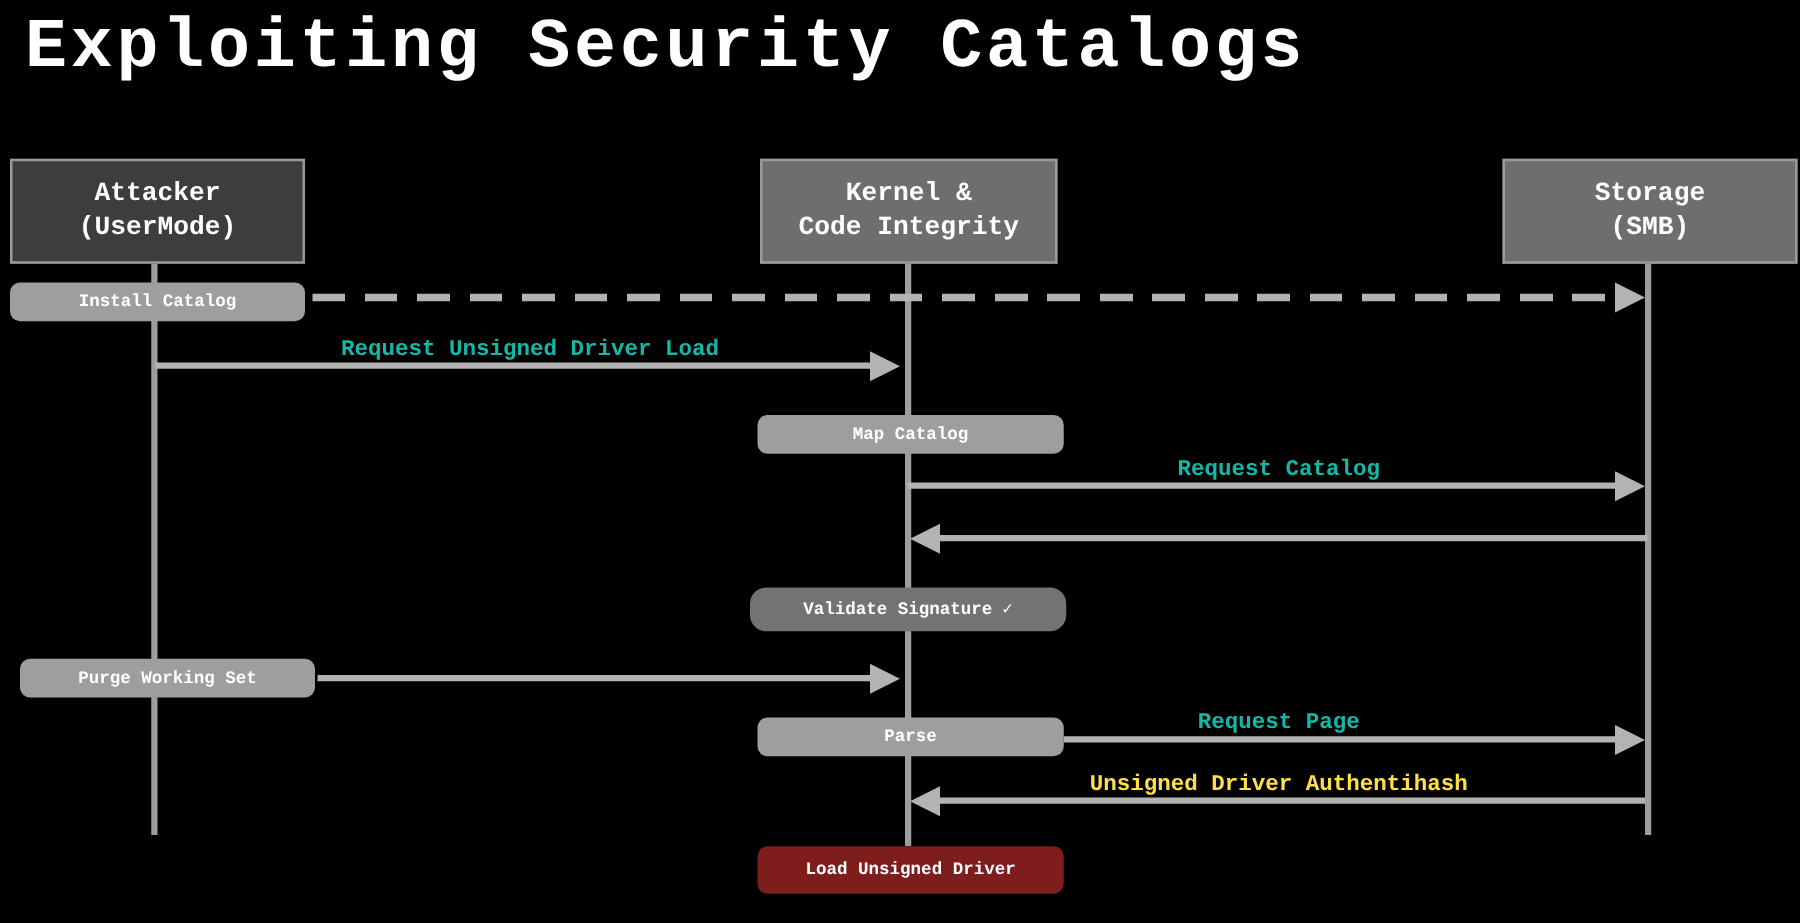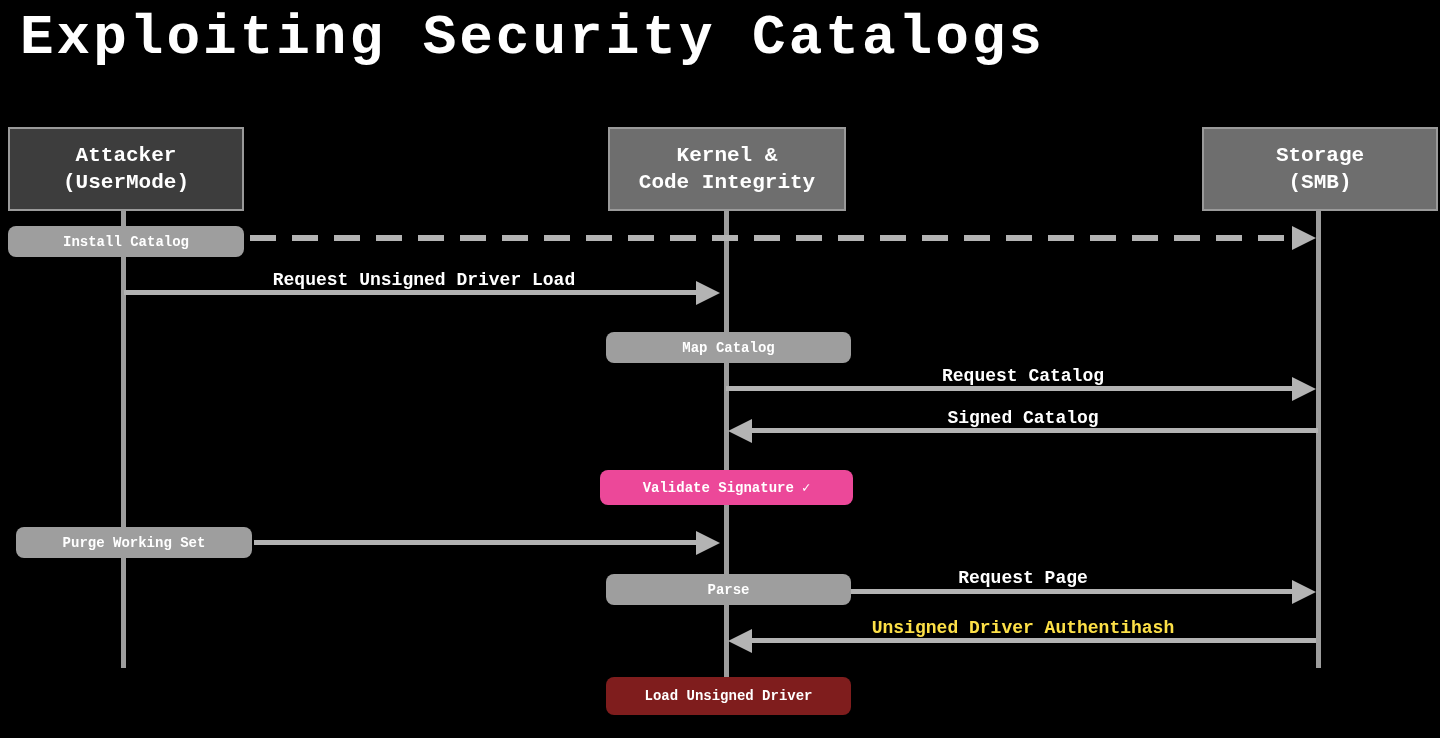--- a/index.html
+++ b/index.html
@@ -27,25 +27,25 @@
   .actor-dark { background:#3d3d3d; }
   .actor-gray { background:#6e6e6e; }
   .lifeline { position:absolute; width:5px; background:#9d9d9d; }
   .msgbox {
     position:absolute;
     background:#9e9e9e; border-radius:8px;
     display:flex; align-items:center; justify-content:center;
     font-size:14px; font-weight:bold; color:#ffffff;
     white-space:nowrap;
   }
-  .msgbox.green { background:#ec4899; }
+  .msgbox.green { background:#737373;border-radius:13px; }
   .msgbox.red { background:#7f1d1d; }
   .mlabel {
     position:absolute; text-align:center;
-    font-size:18px; font-weight:bold; color:#ffffff;
+    font-size:18px; font-weight:bold; color:#14b8a6;
     white-space:nowrap;
   }
   .mlabel.red { color:#fde047; }
   .aline { position:absolute; height:5px; background:#b3b3b3; }
   .aline-dashed {
     position:absolute; height:6px;
     background:repeating-linear-gradient(to right,#b3b3b3 0 26px,transparent 26px 42px);
   }
   .ah-right {
     position:absolute; width:0; height:0;
@@ -90,21 +90,20 @@
   <div class="mlabel" style="left:124px; top:270px; width:600px;">Request Unsigned Driver Load</div>
   <div class="aline" style="left:124px; top:290px; width:572px;"></div>
   <div class="ah-right" style="left:696px; top:281px;"></div>
 
   <div class="msgbox" style="left:606px; top:332px; width:245px; height:31px;">Map Catalog</div>
 
   <div class="mlabel" style="left:730px; top:366px; width:586px;">Request Catalog</div>
   <div class="aline" style="left:726px; top:386px; width:566px;"></div>
   <div class="ah-right" style="left:1292px; top:377px;"></div>
 
-  <div class="mlabel" style="left:730px; top:408px; width:586px;">Signed Catalog</div>
   <div class="aline" style="left:752px; top:428px; width:566px;"></div>
   <div class="ah-left" style="left:728px; top:419px;"></div>
 
   <div class="msgbox green" style="left:600px; top:470px; width:253px; height:35px;">
     <span>Validate Signature</span>
     <span class="check">✓</span>
   </div>
 
   <div class="msgbox" style="left:16px; top:527px; width:236px; height:31px;">Purge Working Set</div>
   <div class="aline" style="left:254px; top:540px; width:442px;"></div>

